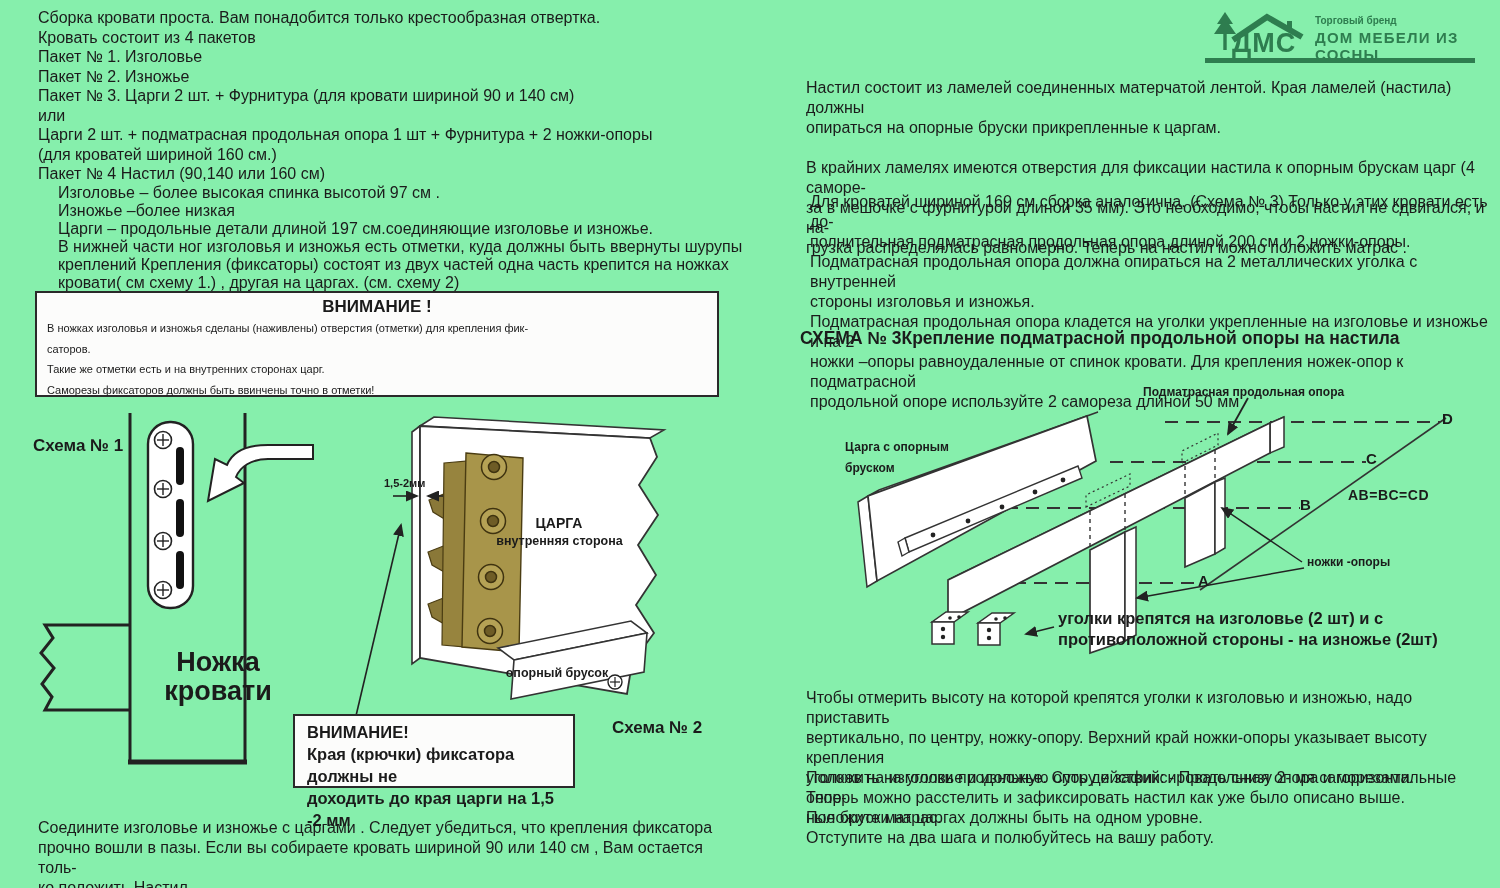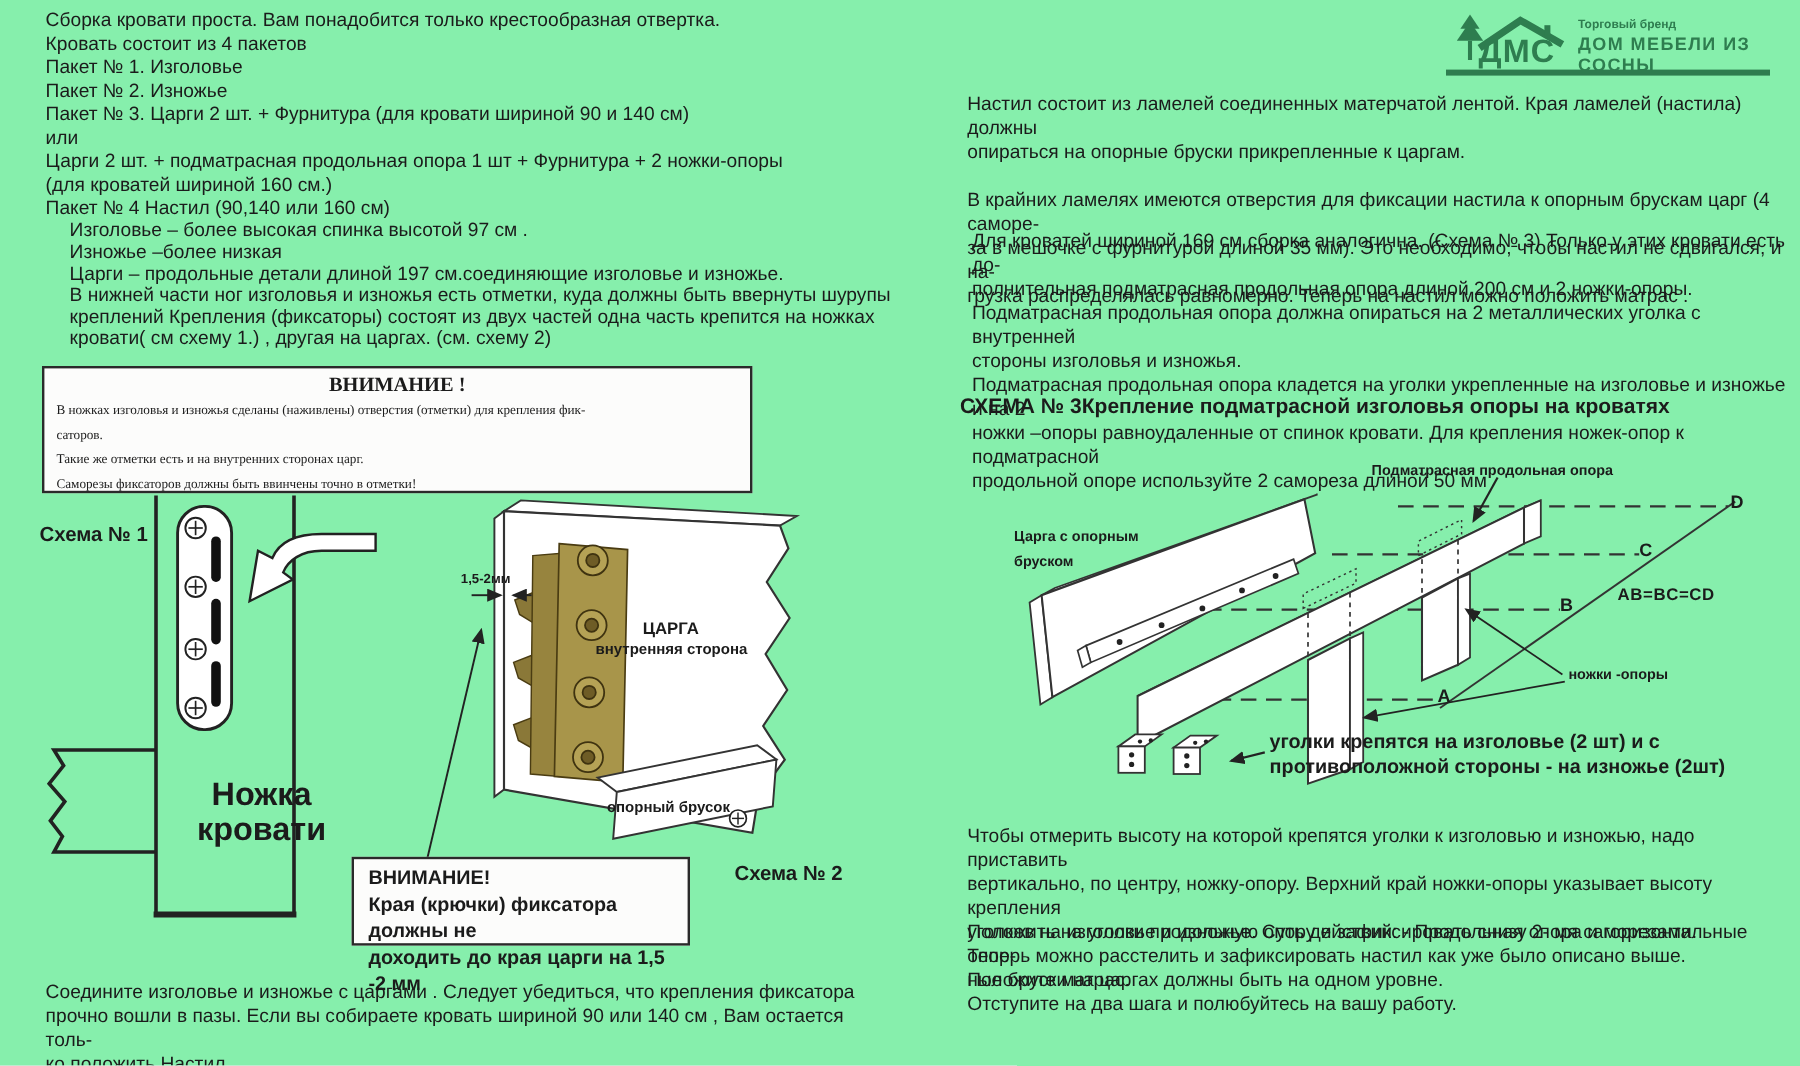--- a/index.html
+++ b/index.html
@@ -46,21 +46,21 @@
 (для кроватей шириной 160 см.)
 Пакет № 4 Настил (90,140  или 160 см)</div>
 
   <div class="abs p tight" style="left:38px;top:184px;width:695px;margin-left:20px;">Изголовье – более высокая спинка высотой 97 см .
 Изножье –более низкая
 Царги – продольные детали длиной 197 см.соединяющие изголовье и изножье.
 В нижней части ног изголовья и изножья есть отметки, куда должны быть   ввернуты шурупы
 креплений  Крепления (фиксаторы) состоят из  двух частей  одна часть крепится на ножках
 кровати( см схему 1.) , другая на  царгах. (см. схему 2)</div>
 
-  <div class="abs warnbox" style="left:35px;top:305px;width:592px;height:106px;font-family:Liberation Serif, serif;">
+  <div class="abs warnbox" style="left:35px;top:291px;width:684px;height:106px;">
     <div class="warn-title">ВНИМАНИЕ !</div>
     <div class="warn-body">В ножках изголовья и изножья сделаны (наживлены) отверстия (отметки) для крепления фик-
 саторов.
 Такие же отметки есть и на внутренних сторонах царг.
 Саморезы фиксаторов должны быть ввинчены точно в отметки!</div>
   </div>
 
   <div class="abs schema-title" style="left:33px;top:416px;">Схема № 1</div>
 
   <svg class="abs" style="left:30px;top:405px;" width="700" height="410" viewBox="0 0 700 410">
@@ -187,21 +187,21 @@
   <div class="abs p r" style="left:810px;top:192px;width:685px;">Для кроватей шириной  160 см сборка аналогична. (Схема № 3)  Только у этих кровати есть до-
 полнительная подматрасная продольная опора длиной 200 см и 2 ножки-опоры.
 Подматрасная продольная опора должна опираться на 2 металлических уголка с внутренней
 стороны изголовья и изножья.
 Подматрасная продольная опора кладется на уголки укрепленные на изголовье и изножье и на 2
 ножки –опоры равноудаленные от спинок кровати. Для крепления ножек-опор к подматрасной
 продольной опоре используйте 2 самореза длиной 50 мм</div>
 
   <div class="abs heading-row" style="left:800px;top:328px;">
     <span>СХЕМА № 3</span>
-    <span>Крепление  подматрасной изголовья  опоры   на кроватях</span>
+    <span>Крепление  подматрасной продольной  опоры   на настила</span>
   </div>
 
   <svg class="abs" style="left:830px;top:378px;" width="660" height="292" viewBox="0 0 660 292">
     <defs>
       <marker id="ahR" markerUnits="userSpaceOnUse" markerWidth="13" markerHeight="11" refX="11" refY="5.5" orient="auto">
         <path d="M0,0 L13,5.5 L0,11 Z" fill="#222"></path>
       </marker>
     </defs>
 
     <g stroke="#333" stroke-width="2" stroke-dasharray="13,8">

